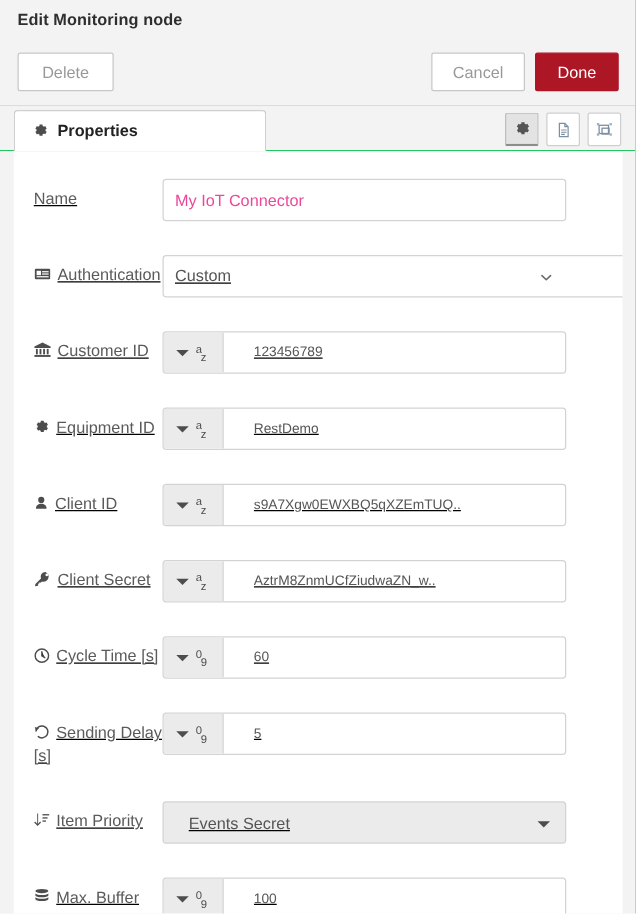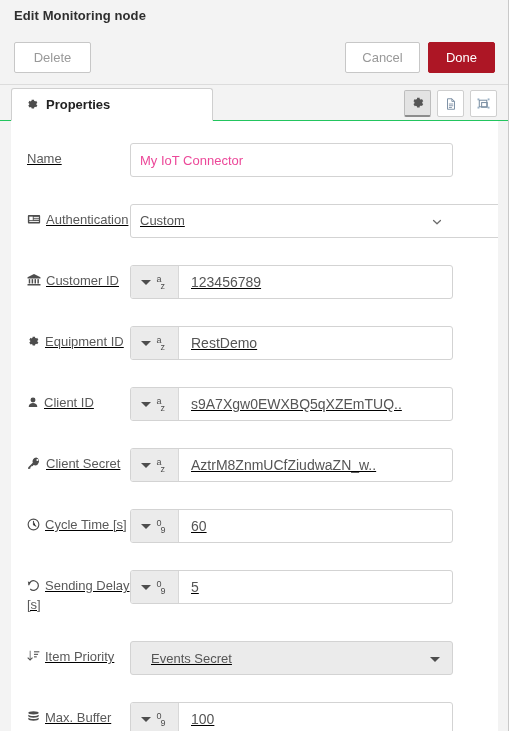--- a/index.html
+++ b/index.html
@@ -204,22 +204,22 @@
     background: #ebebeb;
     border-right: 1px solid #d8d8d8;
     display: flex; align-items: center; justify-content: center;
     gap: 5px;
     cursor: pointer;
   }
   .typed-val {
     flex: 1 1 auto;
     border: 0; outline: none;
     background: transparent;
-    font-size: 14px; color: #555;
-    padding: 0 12px;
+    font-size: 11px; color: #555;
+    padding: 0 24px;
     font-family: "Liberation Sans", sans-serif;
     min-width: 0;
   }
   .caret-solid {
     width: 0; height: 0;
     border-left: 5px solid transparent;
     border-right: 5px solid transparent;
     border-top: 5px solid #4d4d4d;
     display: inline-block;
   }

